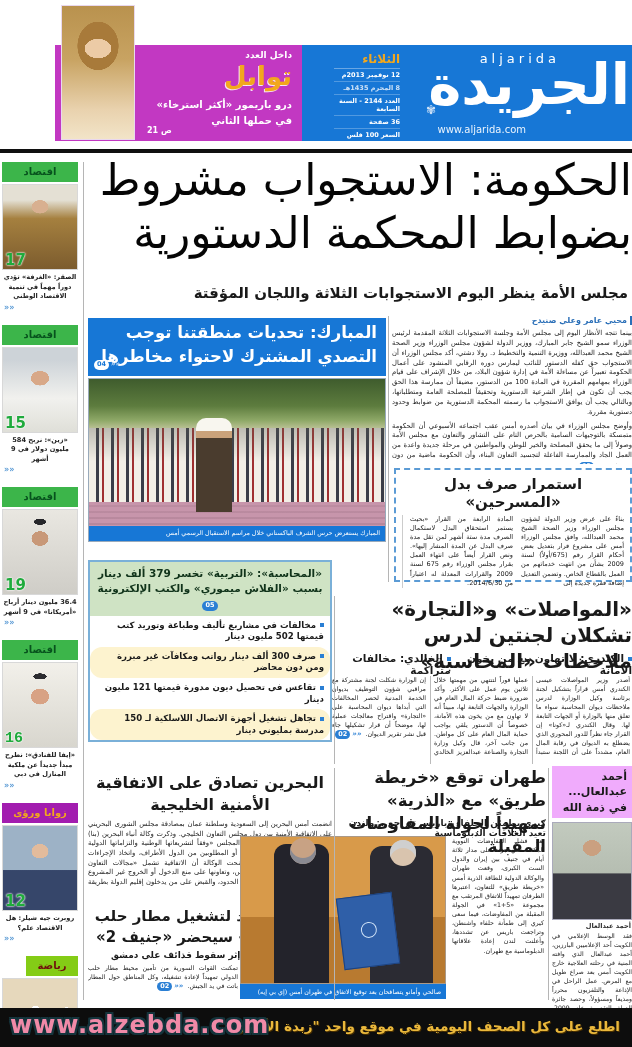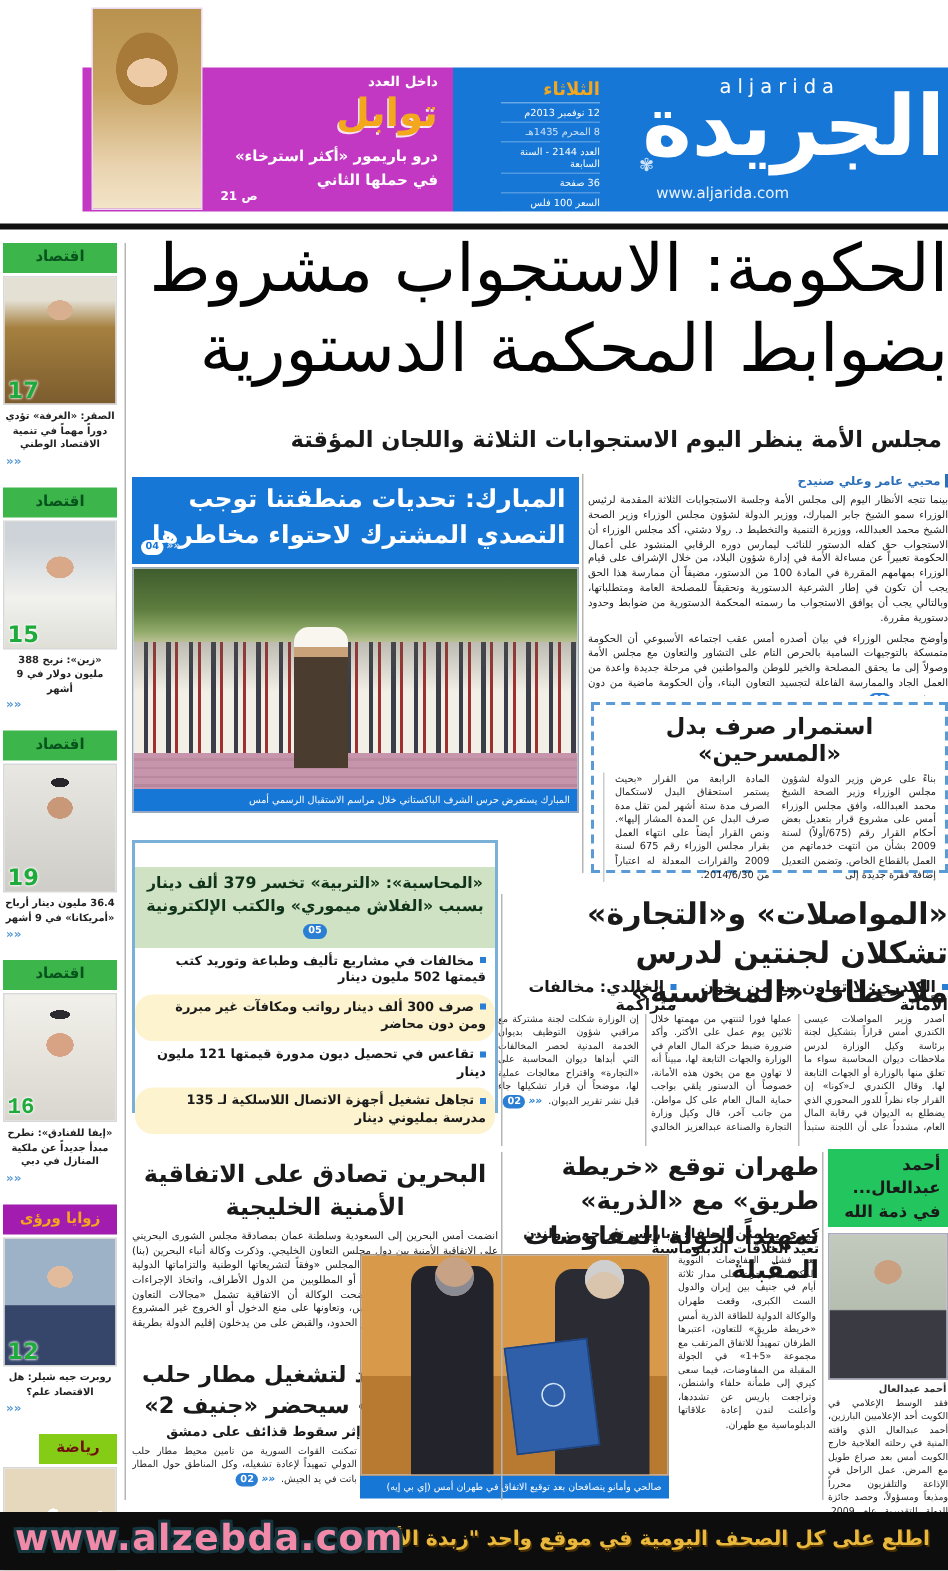--- a/index.html
+++ b/index.html
@@ -22,21 +22,21 @@
       color:#fff;line-height:1.55;text-align:right;}
   .promo-page{position:absolute;left:92px;bottom:6px;font-size:8px;color:#fff;font-weight:bold;}
 
   .masthead{position:absolute;left:302px;top:45px;width:330px;height:96px;background:#1777d6;color:#fff;}
   .logo-en{position:absolute;right:72px;top:6px;font-size:13px;letter-spacing:4px;direction:ltr;}
   .logo-ar{position:absolute;right:2px;top:12px;font-size:56px;font-weight:bold;letter-spacing:-2px;line-height:1;}
   .logo-flower{position:absolute;right:196px;bottom:24px;font-size:12px;color:#cfe2f7;}
   .logo-url{position:absolute;right:106px;bottom:6px;font-size:10px;direction:ltr;color:#eaf3fd;}
   .dates{position:absolute;left:32px;top:7px;width:66px;text-align:right;}
   .weekday{color:#f2a71d;font-weight:bold;font-size:12px;padding-bottom:2px;border-bottom:1px solid rgba(255,255,255,.35);}
-  .dline{font-size:6.5px;font-weight:normal;padding:2px 0;border-bottom:1px solid rgba(255,255,255,.25);}
+  .dline{font-size:6.5px;font-weight:bold;padding:2px 0;border-bottom:1px solid rgba(255,255,255,.25);}
   .dline.dim{color:#cfe2f7;}
   .header-rule{position:absolute;left:0;top:149px;width:632px;height:4px;background:#101010;}
 
   
   .sidebar{position:absolute;left:2px;top:162px;width:76px;display:flex;flex-direction:column;gap:13px;}
   .s-item{position:relative;}
   .s-head{height:20px;line-height:20px;text-align:center;font-weight:bold;font-size:10px;}
   .tone-green{background:#3cb54a;color:#07521d;}
   .tone-teal{background:#a21caf;color:#f2a71d;}
   .tone-red{background:#84cc16;color:#70100d;margin-left:24px;}
@@ -84,21 +84,21 @@
       repeating-linear-gradient(90deg,#f2efe6 0 7px,#3a3d48 7px 10px,#f2efe6 10px 13px,#a03030 13px 15px);}
   .gp-carpet{position:absolute;top:76%;left:0;right:0;bottom:0;
       background:repeating-linear-gradient(0deg,#c795ab 0 4px,#b684999e 4px 6px),linear-gradient(180deg,#c99ab0,#ab8398);}
   .gp-sheikh{position:absolute;left:36%;top:24%;width:36px;height:58%;border-radius:10px 10px 0 0;
       background:linear-gradient(180deg,#f8f6ef 0 14%,#caa27a 14% 21%,#4a3c2e 21% 100%);}
   .gp-caption{position:absolute;left:0;right:0;bottom:0;height:15px;background:#1777d6;color:#fff;
       font-size:6.4px;line-height:15px;text-align:right;padding:0 5px;}
 
   
   .audit-box{position:absolute;left:88px;top:560px;width:244px;height:182px;border:2px solid #7ab0d8;background:#fff;}
-  .audit-title{background:#cfe3c4;font-size:10.5px;font-weight:bold;text-align:center;padding:4px 6px;line-height:1.45;color:#10331a;margin-top:16px;}
+  .audit-title{background:#cfe3c4;font-size:10.5px;font-weight:bold;text-align:center;padding:4px 6px;line-height:1.45;color:#10331a;}
   .audit-item{font-size:8.6px;font-weight:bold;text-align:right;line-height:1.35;padding:4px 6px;border-radius:12px;}
   .audit-item:nth-child(odd){background:#fdf3cf;}
   .sq::before{content:"";display:inline-block;width:4px;height:4px;background:#2a7fd4;margin-left:4px;vertical-align:middle;}
 
   
   .comm-head{position:absolute;right:0;top:596px;width:300px;text-align:right;font-size:20px;font-weight:bold;line-height:1.3;}
   .comm-kickers{position:absolute;right:0;top:652px;width:300px;display:flex;gap:14px;font-size:10.5px;font-weight:bold;}
   .comm-body{position:absolute;right:2px;top:676px;width:298px;height:88px;overflow:hidden;
       column-count:3;column-gap:8px;column-rule:1px solid #bbb;font-size:6.3px;line-height:1.42;text-align:justify;}
 
@@ -117,21 +117,21 @@
   .hs-left{position:absolute;left:16%;top:5%;width:27%;height:95%;background:#23232b;border-radius:12px 12px 0 0;}
   .hs-head1{position:absolute;left:24%;top:1%;width:26px;height:26px;border-radius:50%;background:#c8a284;box-shadow:inset 0 -6px 0 #8a8a92;}
   .hs-right{position:absolute;right:6%;top:6%;width:31%;height:94%;background:#2b2b33;border-radius:12px 12px 0 0;}
   .hs-head2{position:absolute;right:14%;top:2%;width:26px;height:26px;border-radius:50%;background:#d9c4ae;box-shadow:inset 0 8px 0 #cfcfcf;}
   .hs-folder{position:absolute;right:24%;top:40%;width:56px;height:72px;background:#2f5fa8;transform:rotate(-7deg);border:1px solid #1d4380;}
   .hs-emblem{position:absolute;left:20px;top:26px;width:16px;height:16px;border:1px solid #cfe2f7;border-radius:50%;}
   .hs-caption{position:absolute;left:240px;top:984px;width:206px;height:15px;background:#1777d6;color:#fff;
       font-size:6.3px;line-height:15px;text-align:right;padding:0 5px;}
 
   .obit{position:absolute;left:552px;top:766px;width:80px;}
-  .obit-title{background:#22c55e;font-size:11px;font-weight:bold;text-align:right;padding:3px 5px;line-height:1.4;}
+  .obit-title{background:#f0abfc;font-size:11px;font-weight:bold;text-align:right;padding:3px 5px;line-height:1.4;}
   .obit-photo{height:98px;margin-top:4px;border:1px solid #aab;
       background:radial-gradient(ellipse 15px 13px at 50% 26%,#caa080 0 60%,rgba(0,0,0,0) 61%),
       linear-gradient(180deg,rgba(0,0,0,0) 0 52%,#3a3a42 53%),linear-gradient(180deg,#c2cabe,#aab2a6);}
   .obit-cap{font-size:6.6px;font-weight:bold;color:#333;padding:2px 1px;}
   .obit-body{font-size:6.2px;line-height:1.45;text-align:justify;height:86px;overflow:hidden;}
 
   
   .footer-bar{position:absolute;left:0;top:1008px;width:632px;height:39px;background:#0d0d0d;}
   .footer-text{position:absolute;right:12px;top:10px;color:#eab83c;font-size:13.5px;font-weight:bold;text-shadow:1px 1px 0 #4a3000;}
   .footer-url{position:absolute;left:10px;top:3px;direction:ltr;font-size:24px;font-weight:bold;letter-spacing:1px;color:#f08aa8;
@@ -173,21 +173,21 @@
           <span class="s-num">17</span>
         </div>
       <div class="s-cap">الصقر: «الغرفة» تؤدي دوراً مهماً في تنمية الاقتصاد الوطني</div>
       <span class="s-mark"></span>
     </div>
     <div class="s-item">
       <div class="s-head tone-green">اقتصاد</div>
       <div class="s-photo p2">
           <span class="s-num">15</span>
         </div>
-      <div class="s-cap">«زين»: نربح 388 مليون دولار في 9 أشهر</div>
+      <div class="s-cap">«زين»: نربح 584 مليون دولار في 9 أشهر</div>
       <span class="s-mark"></span>
     </div>
     <div class="s-item">
       <div class="s-head tone-green">اقتصاد</div>
       <div class="s-photo p3">
           <span class="s-num">19</span>
         </div>
       <div class="s-cap">36.4 مليون دينار أرباح «أمريكانا» في 9 أشهر</div>
       <span class="s-mark"></span>
     </div>
@@ -250,21 +250,21 @@
   </div>
 
   <div class="audit-box">
     <div class="audit-title">
       <span>«المحاسبة»: «التربية» تخسر 379 ألف دينار بسبب «الفلاش ميموري» والكتب الإلكترونية</span>
       <span class="pref"><b class="pnum">05</b></span>
     </div>
     <div class="audit-item sq">مخالفات في مشاريع تأليف وطباعة وتوريد كتب قيمتها 502 مليون دينار</div>
     <div class="audit-item sq">صرف 300 ألف دينار رواتب ومكافآت غير مبررة ومن دون محاضر</div>
     <div class="audit-item sq">تقاعس في تحصيل ديون مدورة قيمتها 121 مليون دينار</div>
-    <div class="audit-item sq">تجاهل تشغيل أجهزة الاتصال اللاسلكية لـ 135 مدرسة بمليوني دينار</div>
+    <div class="audit-item sq">تجاهل تشغيل أجهزة الاتصال اللاسلكية لـ 150 مدرسة بمليوني دينار</div>
   </div>
 
   <h2 class="comm-head">«المواصلات» و«التجارة» تشكلان لجنتين لدرس ملاحظات «المحاسبة»</h2>
   <div class="comm-kickers">
     <span class="sq">الكندري: لا تهاون مع من يخون الأمانة</span>
     <span class="sq">الخالدي: مخالفات متراكمة</span>
   </div>
   <div class="comm-body">
     <span>أصدر وزير المواصلات عيسى الكندري أمس قراراً بتشكيل لجنة برئاسة وكيل الوزارة لدرس ملاحظات ديوان المحاسبة سواء ما تعلق منها بالوزارة أو الجهات التابعة لها. وقال الكندري لـ«كونا» إن القرار جاء نظراً للدور المحوري الذي يضطلع به الديوان في رقابة المال العام، مشدداً على أن اللجنة ستبدأ عملها فوراً لتنتهي من مهمتها خلال ثلاثين يوم عمل على الأكثر. وأكد ضرورة ضبط حركة المال العام في الوزارة والجهات التابعة لها، مبيناً أنه لا تهاون مع من يخون هذه الأمانة، خصوصاً أن الدستور يلقي بواجب حماية المال العام على كل مواطن. من جانب آخر، قال وكيل وزارة التجارة والصناعة عبدالعزيز الخالدي إن الوزارة شكلت لجنة مشتركة مع مراقبي شؤون التوظيف بديوان الخدمة المدنية لحصر المخالفات التي أبداها ديوان المحاسبة على «التجارة» واقتراح معالجات عملية لها، موضحاً أن قرار تشكيلها جاء قبل نشر تقرير الديوان.</span>
     <span class="pref"><i class="cmark"></i><b class="pnum">02</b></span>

